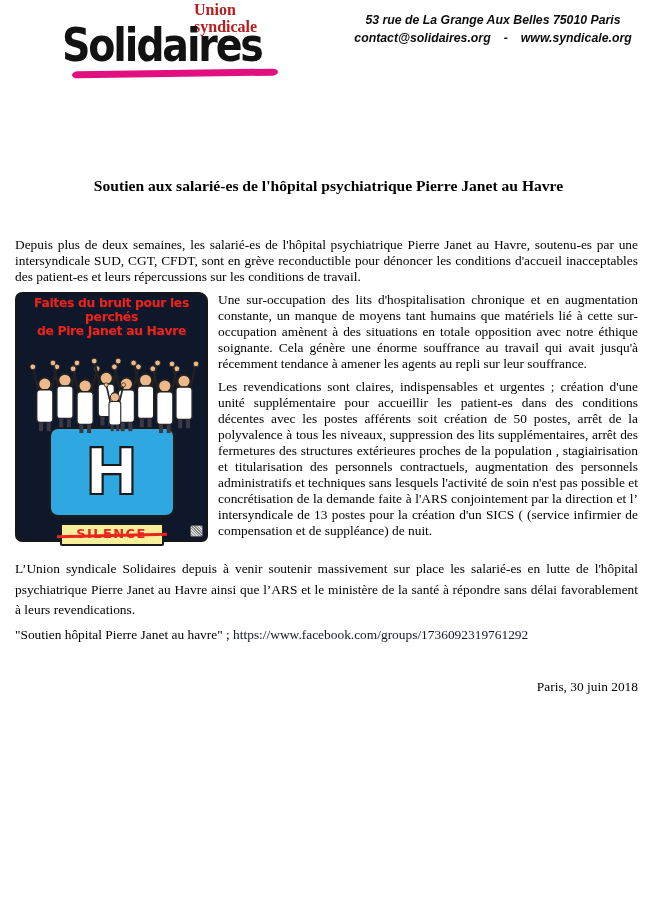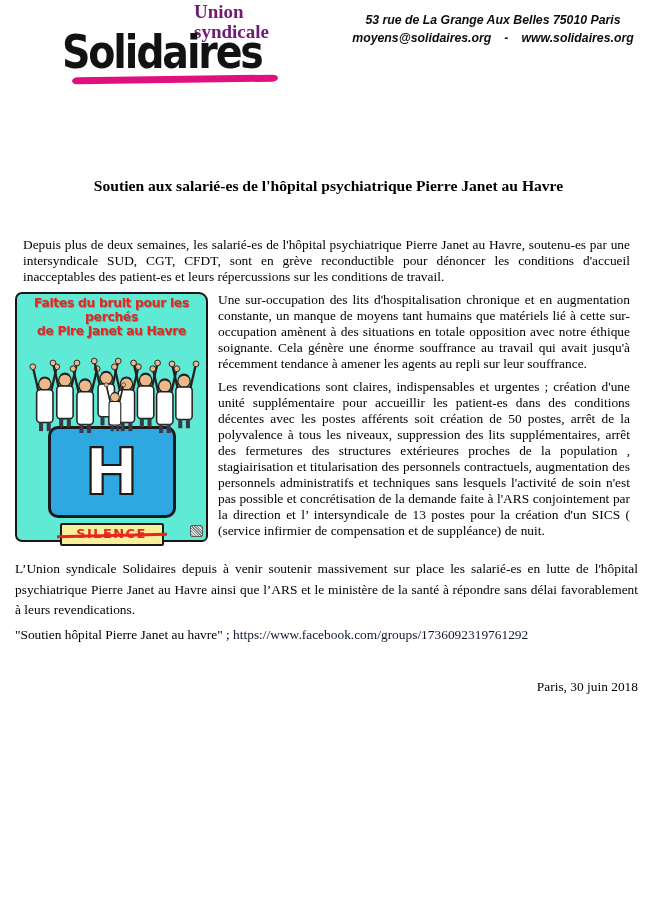--- a/index.html
+++ b/index.html
@@ -5,46 +5,46 @@
 <style>
   html,body{margin:0;padding:0;background:#888;}
   .page{
     width:653px;height:899px;position:relative;margin:0 auto;
     background:#fff;color:#000;overflow:hidden;
     font-family:"Liberation Serif", serif;
   }
   
   .logo{position:absolute;left:62px;top:2px;width:230px;}
   .logo-tag{margin-left:132px;font-family:"Liberation Serif",serif;font-weight:bold;
-    font-size:19px;line-height:1.04;color:#701a75;}
+    font-size:16px;line-height:1.04;color:#b91c1c;}
   .logo-name{font-family:"DejaVu Sans",sans-serif;font-weight:900;font-size:46px;
     letter-spacing:-2.5px;line-height:.95;margin-top:-11px;color:#121212;
     transform:scaleX(.86);transform-origin:left top;white-space:nowrap;}
   .logo-underline{width:206px;height:7px;margin:2px 0 0 10px;
     background:var(--accent_pink,#e2107e);
     border-radius:8px/5px;transform:rotate(-.8deg);}
   .address{position:absolute;left:343px;top:12px;width:300px;text-align:center;
     font-family:"Liberation Sans",sans-serif;font-style:italic;font-weight:bold;
     font-size:12.3px;line-height:1.45;color:#0c0c0c;}
   .address .sep{display:inline-block;margin:0 13px;}
   
   .doc-title{position:absolute;top:177px;left:2px;width:100%;text-align:center;
     font-weight:bold;font-size:15.6px;}
   
   .content{position:absolute;top:237px;left:15px;width:623px;
     font-size:13.4px;line-height:16px;text-align:justify;}
-  .content p{margin:0 8px 7px;}
+  .content p{margin:0 0 7px;}
   .closing{line-height:20.5px !important;margin:20px 0 0 !important;}
   .fb-line{margin:6px 0 0 !important;text-align:left !important;}
   .fb-line .fb-url{color:#0f172a;text-decoration:none;}
   .dateline{margin:36px 0 4px !important;text-align:right !important;font-family:Liberation Serif, serif;}
   
   .poster{float:left;box-sizing:border-box;width:193px;height:250px;
     margin:0 10px 6px 0;padding:3px 2px 0;border:2.5px solid #161616;
-    border-radius:7px 9px 6px 7px;background:#5eead4;position:relative;
+    border-radius:7px 9px 6px 7px;background:#0f172a;position:relative;
     font-family:"DejaVu Sans",sans-serif;}
   .poster-headline{color:var(--poster_red,#e8251f);font-weight:800;text-align:center;
     font-size:12.3px;line-height:1.12;letter-spacing:-.3px;
     text-shadow:.8px .8px 0 rgba(120,20,20,.35);}
   .crowd{display:block;margin:0 auto -8px;width:184px;height:96px;}
   .h-block{width:122px;height:86px;margin:0 auto;background:var(--poster_blue,#2fa8e1);
     border:3px solid #1a1a1a;border-radius:10px;display:flex;align-items:center;
     justify-content:center;}
   .h-letter{font-family:"DejaVu Sans",sans-serif;font-weight:900;font-size:64px;
     line-height:1;color:#fff;-webkit-text-stroke:2.2px #1a1a1a;}
@@ -67,21 +67,21 @@
     <div class="logo-tag">
       <div>Union</div>
       <div>syndicale</div>
     </div>
     <div class="logo-name">Solidaires</div>
     <div class="logo-underline"></div>
   </div>
 
   <div class="address">
     <div>53 rue de La Grange Aux Belles 75010 Paris</div>
-    <div><span>moyens@solidaires.org</span><span class="sep">-</span><span>www.solidaires.org</span></div>
+    <div><span>contact@solidaires.org</span><span class="sep">-</span><span>www.syndicale.org</span></div>
   </div>
 
   <div class="doc-title">Soutien aux salarié-es de l'hôpital psychiatrique Pierre Janet au Havre</div>
 
   <div class="content">
 
     <p>Depuis plus de deux semaines, les salarié-es de l'hôpital psychiatrique Pierre Janet au Havre, soutenu-es  par une intersyndicale SUD, CGT, CFDT,  sont en grève reconductible pour dénoncer les conditions d'accueil inacceptables des patient-es et leurs répercussions sur les conditions de travail.</p>
 
     <div>
 

